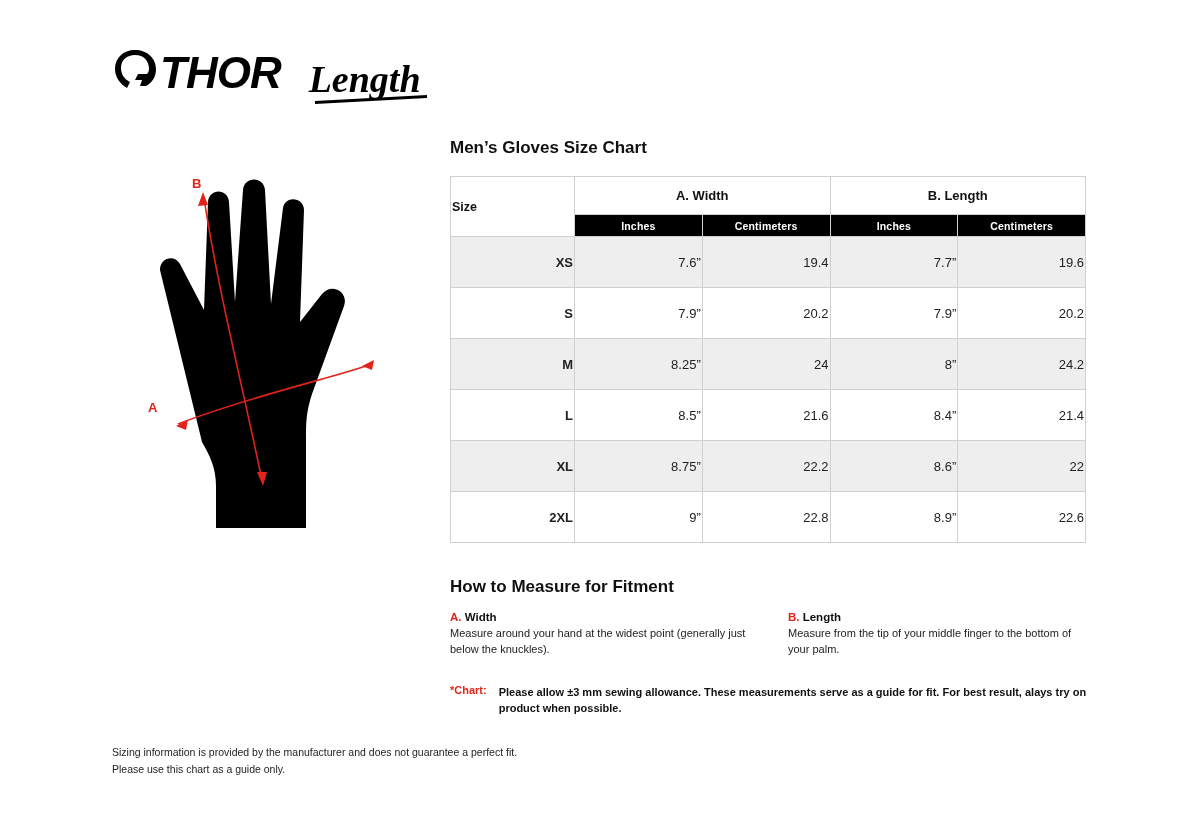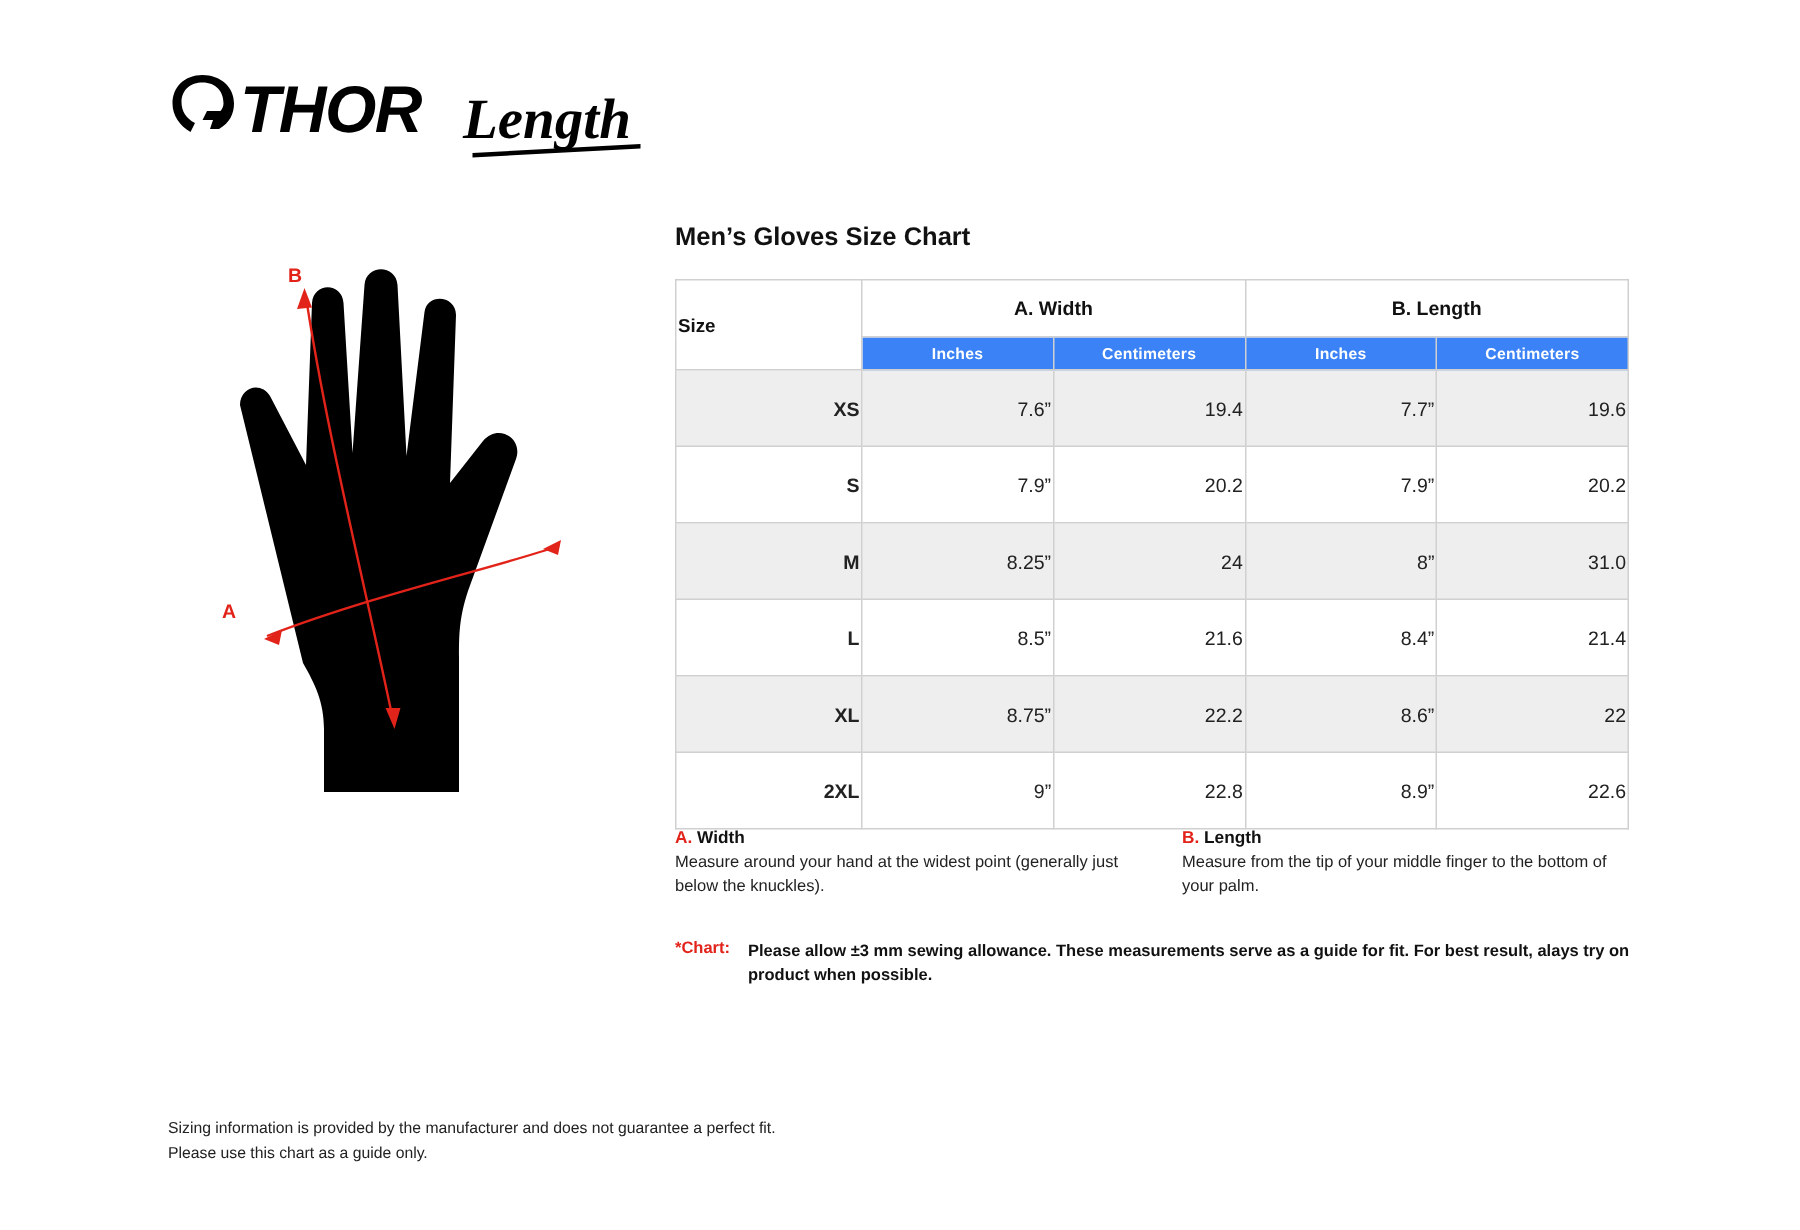--- a/index.html
+++ b/index.html
@@ -45,21 +45,21 @@
   }
 
   
   .hand-wrap { position: absolute; left: 100px; top: 160px; width: 340px; height: 400px; }
   .hand-wrap svg { display: block; }
   .lbl { position: absolute; font-size: 13px; font-weight: bold; color: #e2231a; }
   .lbl-b { left: 92px; top: 16px; }
   .lbl-a { left: 48px; top: 240px; }
 
   
-  .right { position: absolute; left: 450px; top: 148px; width: 662px; }
+  .right { position: absolute; left: 450px; top: 138px; width: 662px; }
   .h1 { font-size: 17px; font-weight: bold; color: #111; margin: 0 0 18px 0; }
 
   table.size-chart { border-collapse: collapse; width: 636px; table-layout: fixed; }
   table.size-chart td, table.size-chart th { border: 1px solid #d0d0d0; }
 
   .size-col { width: 124px; }
   .hdr-group {
     text-align: center;
     font-size: 13px;
     font-weight: bold;
@@ -68,21 +68,21 @@
     background: #fff;
   }
   .hdr-size {
     text-align: left;
     font-size: 12.5px;
     font-weight: bold;
     color: #111;
     background: #fff;
   }
   .hdr-unit {
-    background: #3b82f6;
+    background: #000000;
     color: #fff;
     font-size: 10.5px;
     font-weight: bold;
     text-align: center;
     height: 22px;
     letter-spacing: 0.2px;
     border: 1px solid #000;
   }
   tbody td {
     height: 51px;
@@ -195,21 +195,21 @@
           <td>7.9”</td>
           <td>20.2</td>
           <td>7.9”</td>
           <td>20.2</td>
         </tr>
         <tr>
           <td class="size-cell">M</td>
           <td>8.25”</td>
           <td>24</td>
           <td>8”</td>
-          <td>31.0</td>
+          <td>24.2</td>
         </tr>
         <tr>
           <td class="size-cell">L</td>
           <td>8.5”</td>
           <td>21.6</td>
           <td>8.4”</td>
           <td>21.4</td>
         </tr>
         <tr>
           <td class="size-cell">XL</td>
@@ -221,20 +221,21 @@
         <tr>
           <td class="size-cell">2XL</td>
           <td>9”</td>
           <td>22.8</td>
           <td>8.9”</td>
           <td>22.6</td>
         </tr>
       </tbody>
     </table>
 
+    <h2 class="h2">How to Measure for Fitment</h2>
 
     <div class="measure-cols">
       <div class="mcol">
         <div class="mtitle">
           <span class="red">A.</span>
           <span>Width</span>
         </div>
         <div class="mtext">Measure around your hand at the widest point (generally just below the knuckles).</div>
       </div>
       <div class="mcol">

